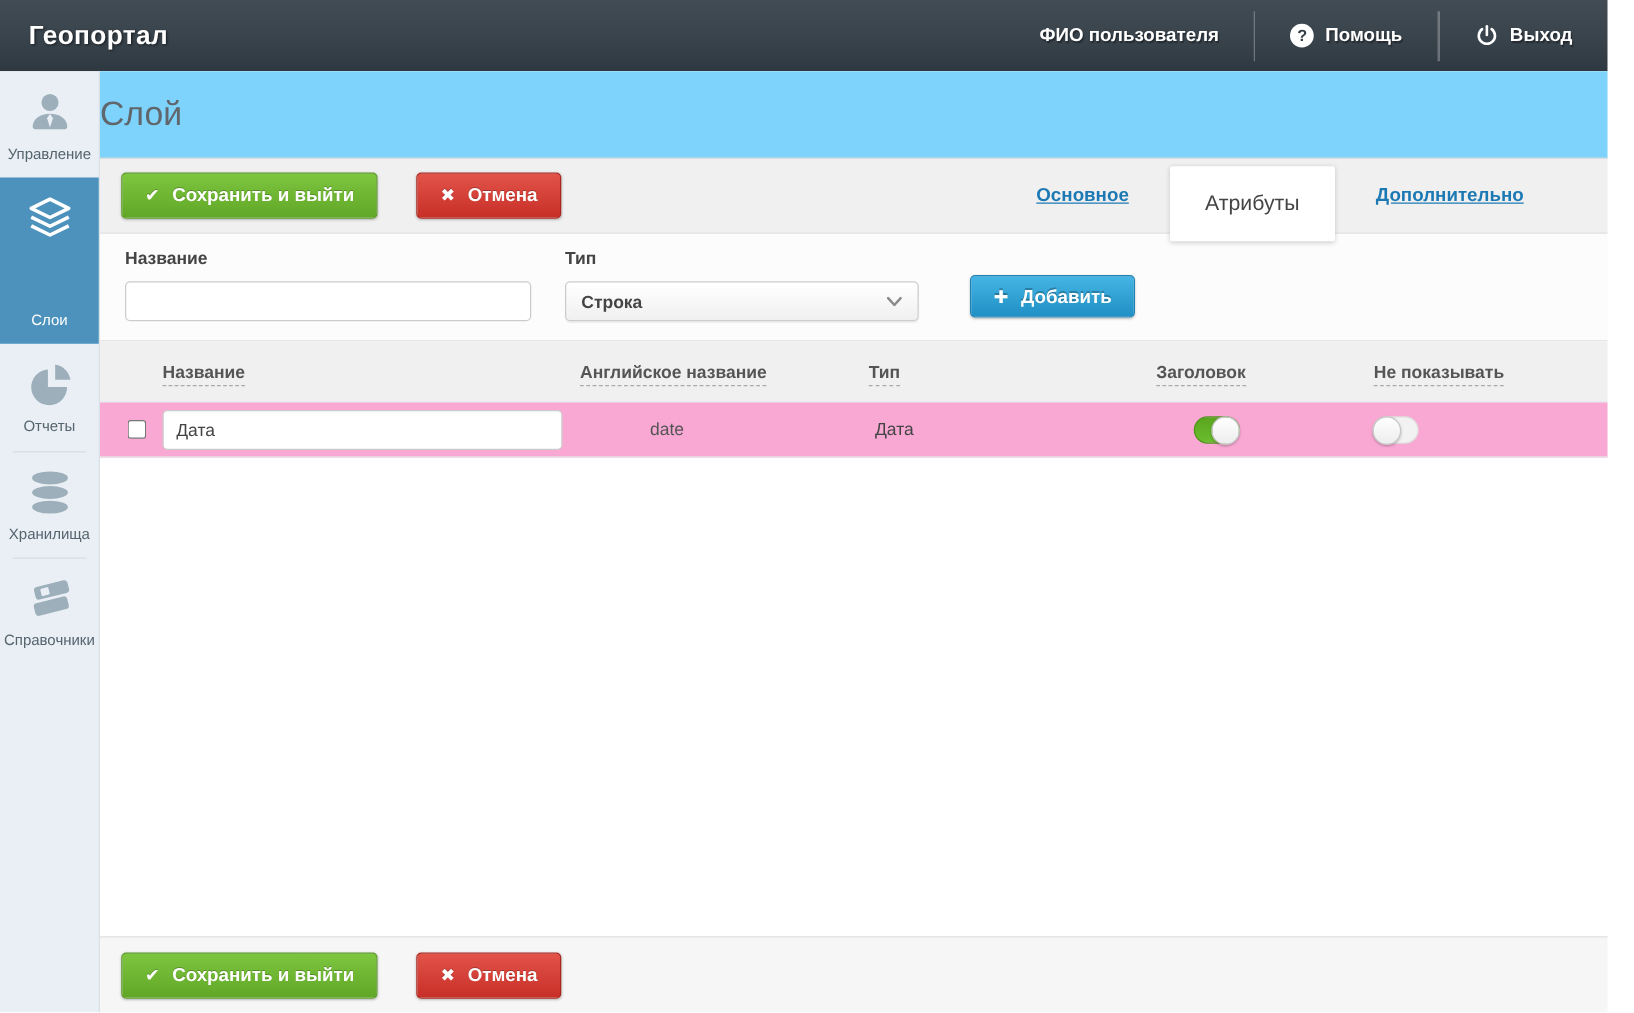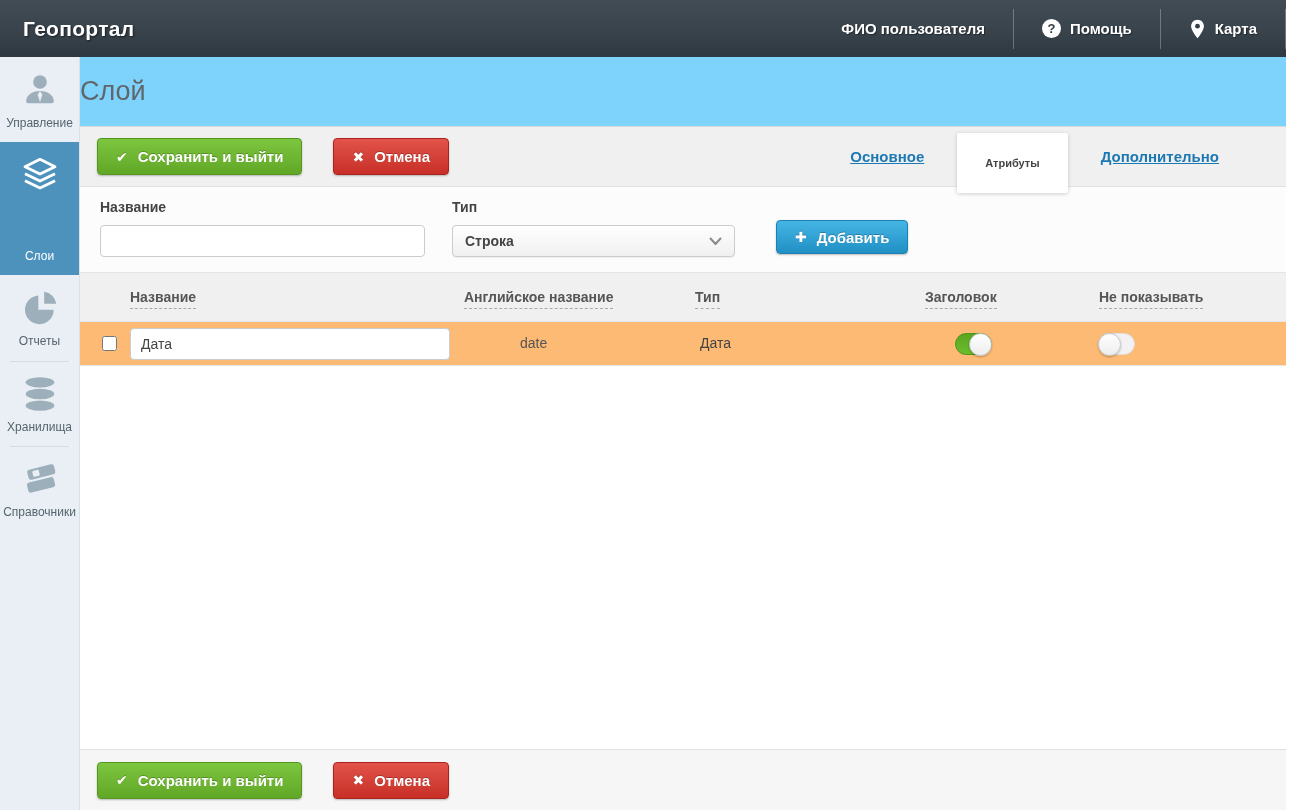--- a/index.html
+++ b/index.html
@@ -79,21 +79,21 @@
   .btn-blue  { background:linear-gradient(180deg,#45b5e5,#2090c5); border:1px solid #1d82b2; }
 
   .tabs { margin-left:auto; display:flex; align-items:center; height:100%; padding-right:40px; }
   .tab-link {
     padding:0 27px; font-size:15px; font-weight:bold; color:#1d79b4;
     text-decoration:underline; cursor:pointer; white-space:nowrap;
   }
   .tab-active {
     height:60px; position:relative; top:6px; background:#fff; z-index:3;
     display:flex; align-items:center; padding:0 28px; margin:0 6px;
-    font-size:11px; font-weight:bold; color:#444; border-radius:2px;
+    font-size:17px; font-weight:normal; color:#444; border-radius:2px;
     box-shadow:0 1px 4px rgba(0,0,0,.18); cursor:default;
   }
 
   
   .form-area { height:86px; flex:0 0 86px; background:#fcfcfc; position:relative; border-bottom:1px solid #e5e5e5; }
   .field-label { font-size:14px; font-weight:bold; color:#444; }
   .fg-name { position:absolute; left:20px; top:11px; }
   .fg-type { position:absolute; left:372px; top:11px; }
   .text-input {
     display:block; margin-top:9px; width:325px; height:32px; border:1px solid #ccc;
@@ -114,21 +114,21 @@
     height:49px; flex:0 0 49px; background:#f0f0f0; position:relative;
     border-bottom:1px solid #dfe7ed;
   }
   .th {
     position:absolute; top:16px; font-size:14px; font-weight:bold; color:#555;
     border-bottom:1px dashed #a9a9a9; padding-bottom:3px; cursor:pointer; white-space:nowrap;
   }
   .th-name { left:50px; } .th-eng { left:384px; } .th-type { left:615px; }
   .th-header { left:845px; } .th-hide { left:990px;margin-left:29px; }
 
-  .trow { height:44px; flex:0 0 44px; position:relative; background:#fdba74; border-bottom:1px solid #e4e4e4; }
+  .trow { height:44px; flex:0 0 44px; position:relative; background:#f9a8d4; border-bottom:1px solid #e4e4e4; }
   .row-check { position:absolute; left:22px; top:14px; width:15px; height:15px; }
   .cell-input {
     position:absolute; left:50px; top:6px; width:320px; height:32px;
     border:1px solid #ccc; border-radius:4px; padding:0 10px; font-size:14px; color:#444;
     background:#fff; outline:none; font-family:inherit;
   }
   .cell-text { position:absolute; top:13px; font-size:14px; color:#555; }
   .cell-eng { left:440px; } .cell-type { left:620px; color:#444; }
 
   .toggle { position:absolute; top:11px; width:37px; height:22px; border-radius:11px; cursor:pointer; }
@@ -161,28 +161,28 @@
     <div class="topbar-right">
       <div class="topbar-item">
         <span>ФИО пользователя</span>
       </div>
       <div class="topbar-sep"></div>
       <div class="topbar-item">
         <span class="help-badge">?</span>
         <span>Помощь</span>
       </div>
       <div class="topbar-sep"></div>
+      <div class="topbar-sep"></div>
       <div class="topbar-item">
-        <svg class="svg-ico" width="17" height="20" viewBox="0 0 24 28">
-          <path d="M12 1C7 1 3 5 3 10c0 6.4 9 17 9 17s9-10.6 9-17c0-5-4-9-9-9z" fill="#fff"></path>
-          <circle cx="12" cy="10" r="3.4" fill="#333d45"></circle>
-        </svg>
-        <span>Карта</span>
-      </div>
-      <div class="topbar-sep"></div>
+        <svg class="svg-ico" width="19" height="19" viewBox="0 0 24 24">
+          <path d="M12 2.5v8.8" fill="none" stroke="#fff" stroke-width="2.6" stroke-linecap="round"></path>
+          <path d="M7.2 5.4a8.2 8.2 0 1 0 9.6 0" fill="none" stroke="#fff" stroke-width="2.6" stroke-linecap="round"></path>
+        </svg>
+        <span>Выход</span>
+      </div>
     </div>
   </header>
 
   <div class="body-wrap">
 
     <nav class="sidebar">
       <div class="side-item">
         <svg width="40" height="40" viewBox="0 0 24 24" fill="currentColor">
           <circle cx="12" cy="7.2" r="4.1"></circle>
           <path d="M12 12.6c-4.8 0-8.3 2.6-8.3 6.2 0 .7.5 1.2 1.2 1.2h14.2c.7 0 1.2-.5 1.2-1.2 0-3.6-3.5-6.2-8.3-6.2z"></path>

